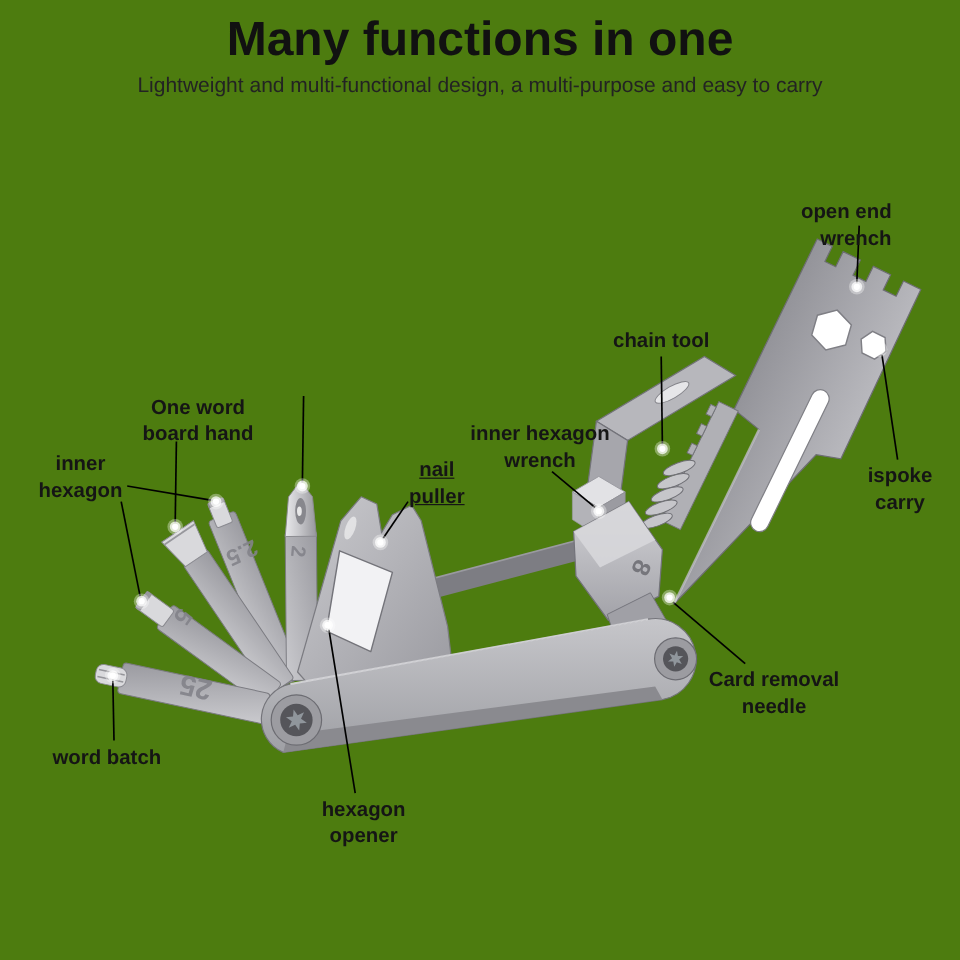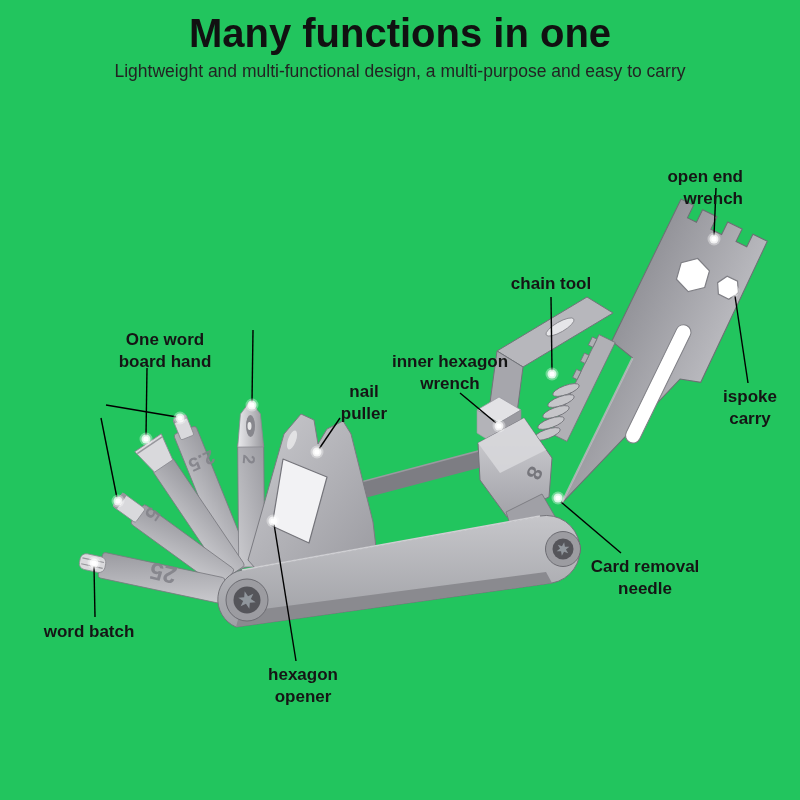--- a/index.html
+++ b/index.html
@@ -1,16 +1,16 @@
 <!DOCTYPE html>
 <html><head>
 <meta charset="utf-8">
 <style>
   html,body{margin:0;padding:0;background:#ffffff;}
-  .stage{position:relative;width:800px;height:800px;background:#22c55e;overflow:hidden;
+  .stage{position:relative;width:800px;height:800px;background:#4d7c0f;overflow:hidden;
          font-family:"Liberation Sans",sans-serif;}
   .hdr{position:absolute;top:10px;left:0;width:800px;text-align:center;}
   .hdr h1{margin:0;font:700 40px/1.15 "Liberation Sans",sans-serif;color:#111;}
   .hdr p{margin:5px 0 16px 0;font:400 17.5px/1.2 "Liberation Sans",sans-serif;color:#232323;}
   .tool-svg{position:absolute;left:0;top:0;}
   .label{position:absolute;transform:translateX(-50%);white-space:pre-line;text-align:center;
          font:700 17px/21.5px "Liberation Sans",sans-serif;color:#151515;}
 </style>
 </head>
 <body>
@@ -238,21 +238,23 @@
           <circle cx="558" cy="498" r="6.5" opacity=".35"></circle>
           <circle cx="558" cy="498" r="4.5" opacity=".75"></circle>
           <circle cx="558" cy="498" r="2.6"></circle>
         </g>
     </g>
   </svg>
 
   <div class="label" style="left:686px;top:166px;text-align:right;">open end wrench</div>
   <div class="label" style="left:145px;top:329px;margin-left:20px;">One word
 board hand</div>
-  <div class="label" style="left:364px;top:381px;">nail
+  <div class="label" style="left:67px;top:376px;">inner
+hexagon</div>
+  <div class="label" style="left:364px;top:381px;text-decoration:underline;">nail
 puller</div>
   <div class="label" style="left:450px;top:351px;">inner hexagon
 wrench</div>
   <div class="label" style="left:551px;top:273px;">chain tool</div>
   <div class="label" style="left:750px;top:386px;">ispoke
 carry</div>
   <div class="label" style="left:645px;top:556px;">Card removal
 needle</div>
   <div class="label" style="left:89px;top:621px;">word batch</div>
   <div class="label" style="left:303px;top:664px;">hexagon

